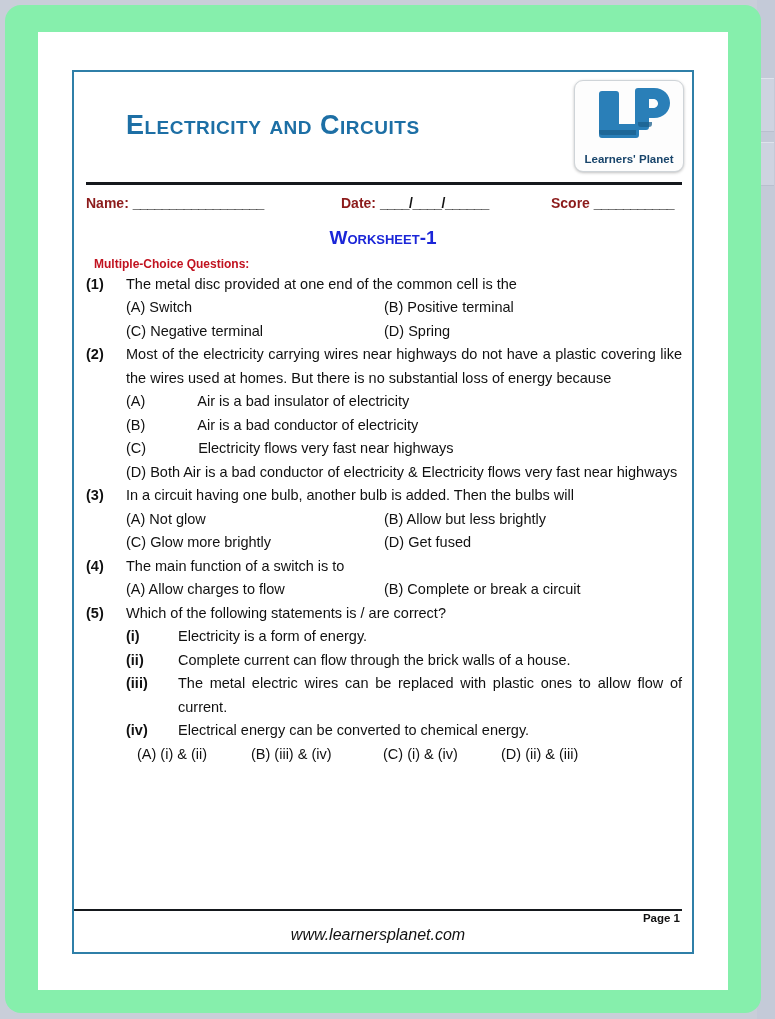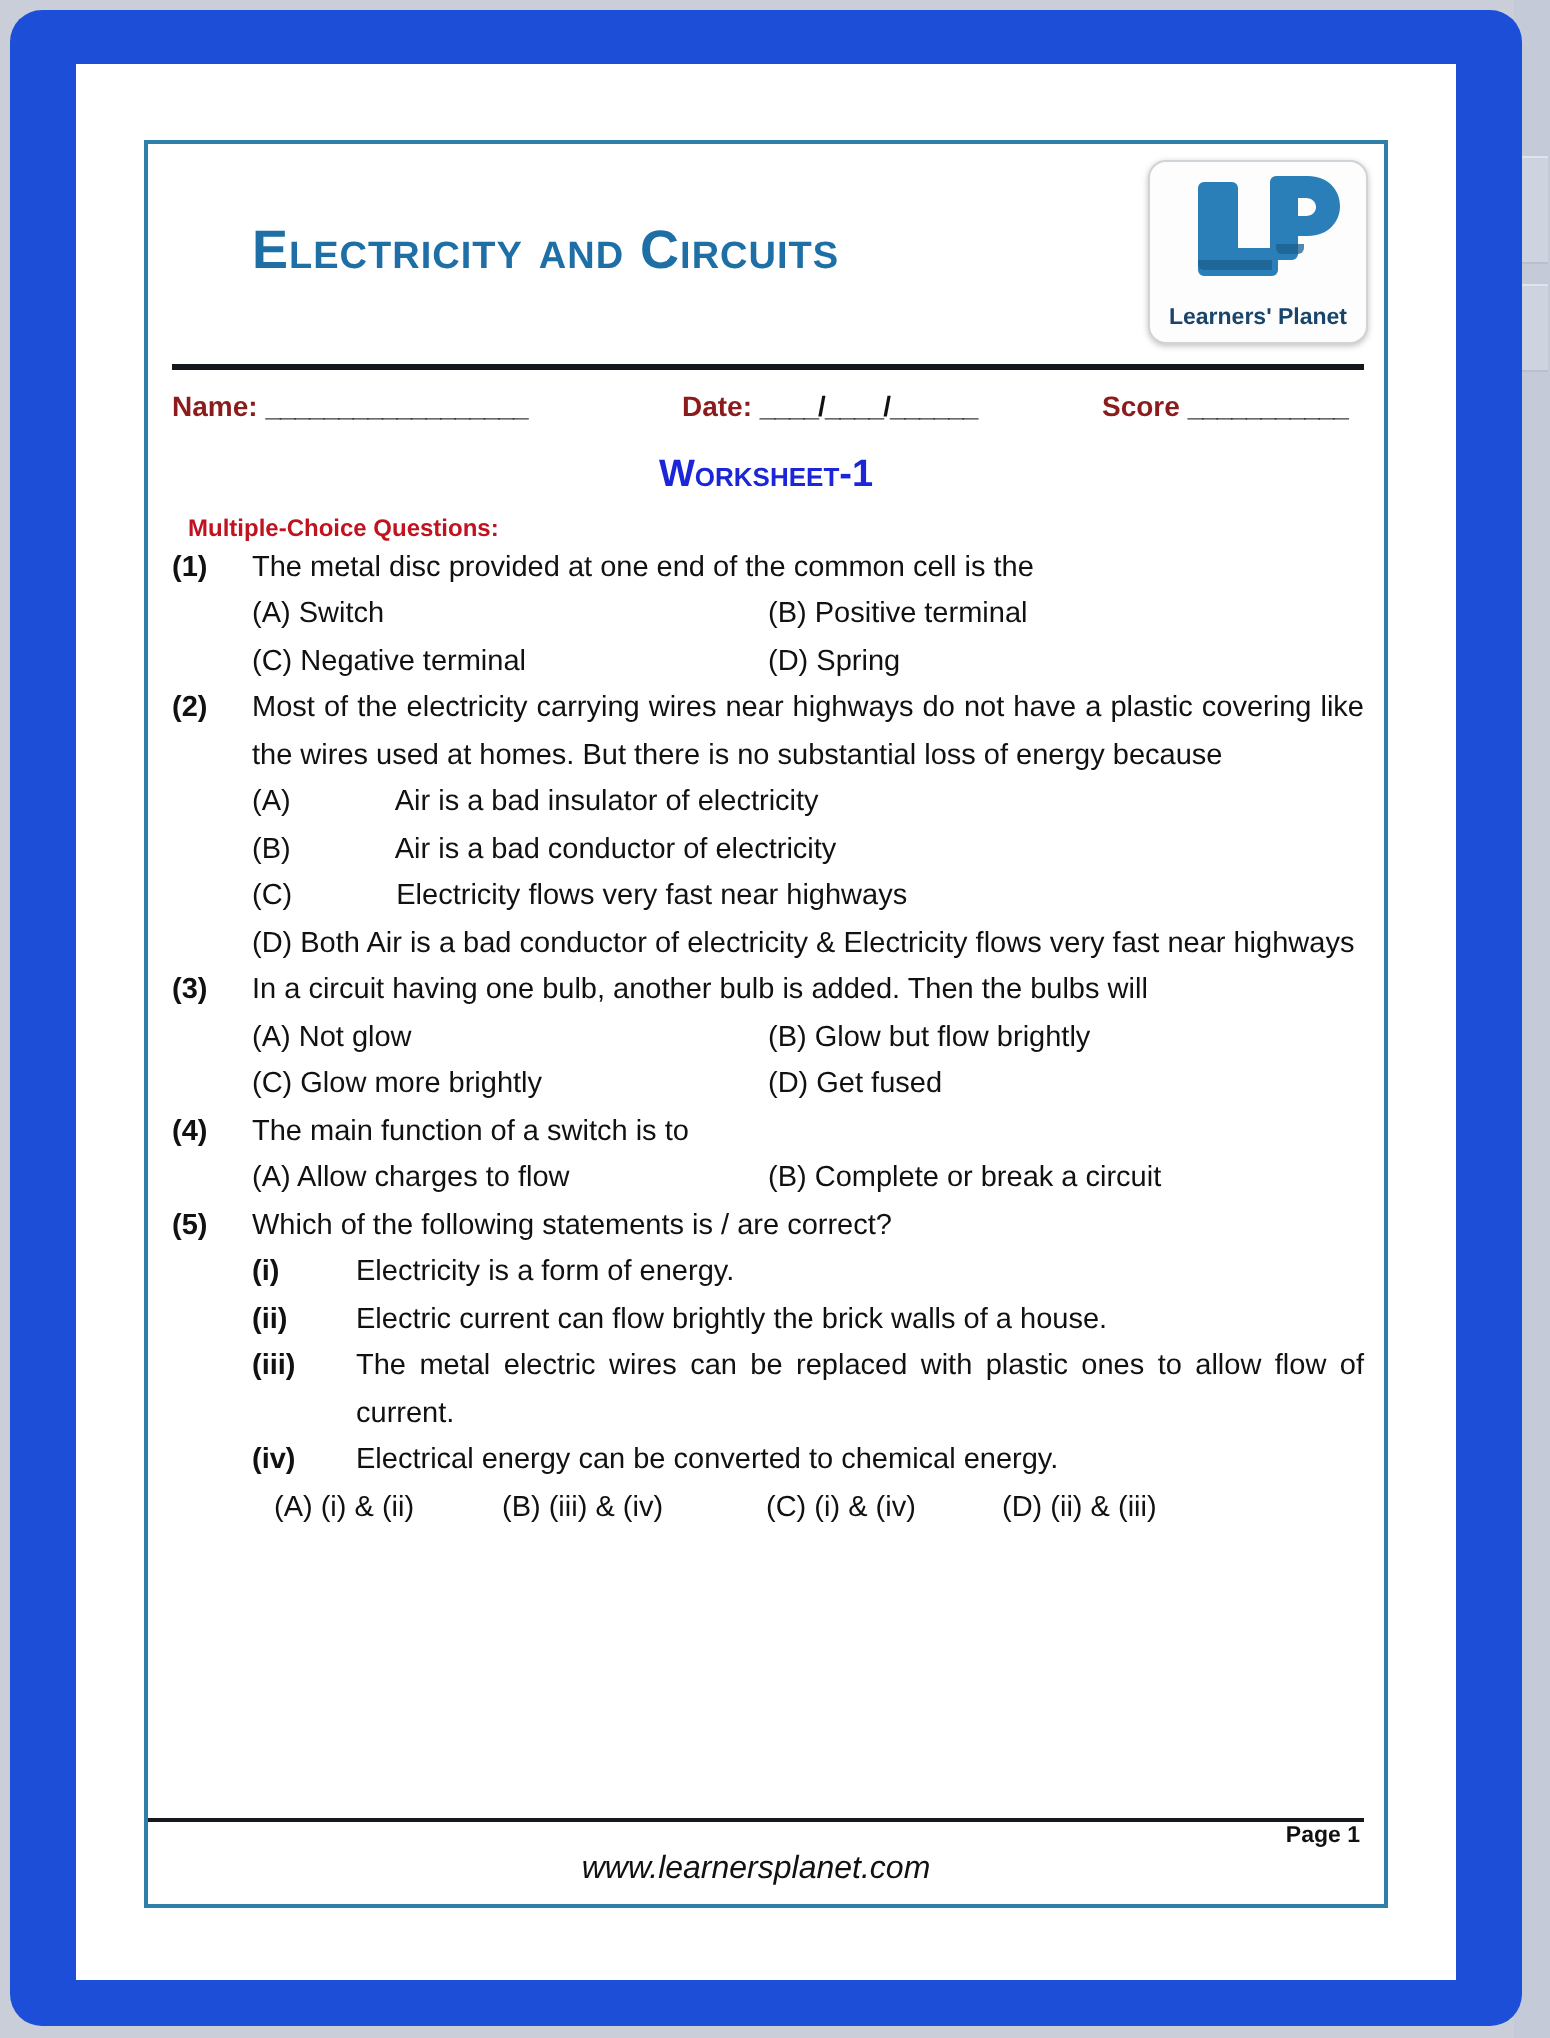--- a/index.html
+++ b/index.html
@@ -35,21 +35,21 @@
   .edge-block.b1 { top: 78px;  height: 52px; }
   .edge-block.b2 { top: 142px; height: 42px; }
 
   
   .frame {
     position: absolute;
     left: 5px;
     top: 5px;
     width: 756px;
     height: 1008px;
-    background: #1d4ed8;
+    background: #86efac;
     border-radius: 16px;
     box-sizing: border-box;
   }
 
   
   .paper {
     position: absolute;
     left: 33px;
     top: 27px;
     width: 690px;
@@ -359,21 +359,21 @@
         </div>
       </div>
 
       <div class="qblock">
         <div class="qline">
           <span class="qnum">(3)</span>
           <span class="qtext nojust">In a circuit having one bulb, another bulb is added. Then the bulbs will</span>
         </div>
         <div class="opt2">
           <span class="c1">(A) Not glow</span>
-          <span class="c2">(B) Glow but flow brightly</span>
+          <span class="c2">(B) Allow but less brightly</span>
         </div>
         <div class="opt2">
           <span class="c1">(C) Glow more brightly</span>
           <span class="c2">(D) Get fused</span>
         </div>
       </div>
 
       <div class="qblock">
         <div class="qline">
           <span class="qnum">(4)</span>
@@ -389,21 +389,21 @@
         <div class="qline">
           <span class="qnum">(5)</span>
           <span class="qtext nojust">Which of the following statements is / are correct?</span>
         </div>
         <div class="roman">
           <span class="rn">(i)</span>
           <span class="rt nojust">Electricity  is a form of energy.</span>
         </div>
         <div class="roman">
           <span class="rn">(ii)</span>
-          <span class="rt nojust">Electric current can flow brightly the brick walls of a house.</span>
+          <span class="rt nojust">Complete current can flow through the brick walls of a house.</span>
         </div>
         <div class="roman">
           <span class="rn">(iii)</span>
           <span class="rt">The metal electric wires can be replaced with plastic ones to allow flow of current.</span>
         </div>
         <div class="roman">
           <span class="rn">(iv)</span>
           <span class="rt nojust">Electrical energy can be converted to chemical energy.</span>
         </div>
         <div class="opt4">

